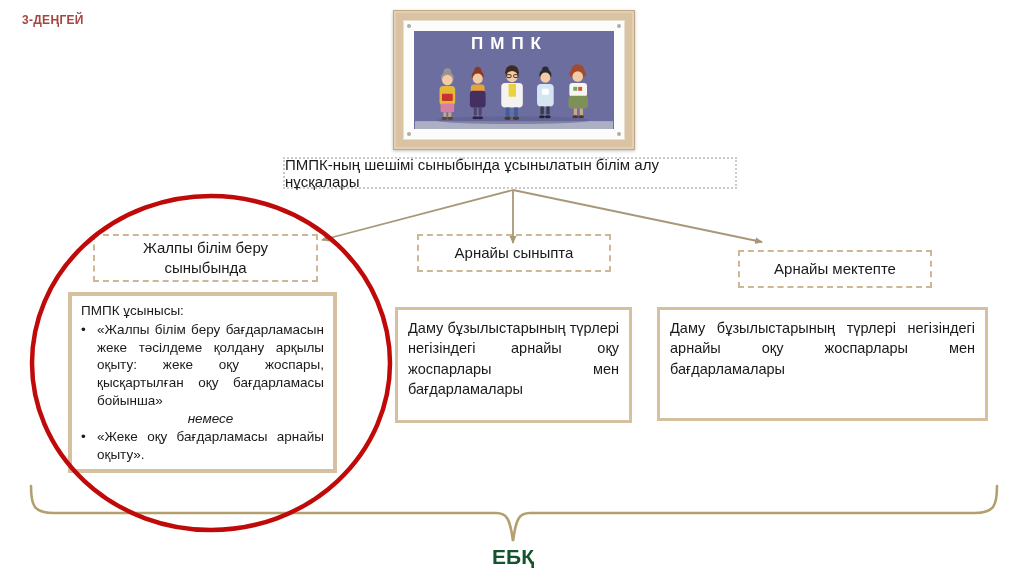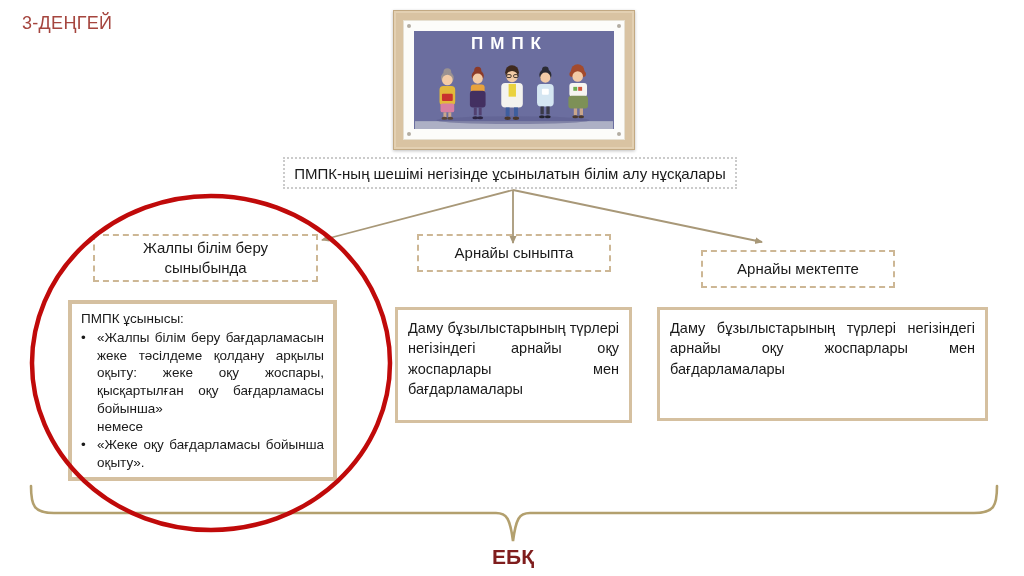--- a/index.html
+++ b/index.html
@@ -3,21 +3,21 @@
 <meta charset="utf-8">
 <style>
   html,body{margin:0;padding:0}
   body{
     width:1024px;height:576px;position:relative;overflow:hidden;
     background:#ffffff;font-family:"Liberation Sans",sans-serif;color:#1a1a1a;
   }
   .abs{position:absolute;box-sizing:border-box}
 
   
-  .slide-title{left:22px;top:13px;font-size:18px;font-weight:normal;color:#A5453E;letter-spacing:.3px}
+  .slide-title{left:22px;top:13px;font-size:12px;font-weight:bold;color:#A5453E;letter-spacing:.3px}
 
   
   .frame{left:393px;top:10px;width:242px;height:140px;background:#d9c3a2;border:1px solid #c2a983;
          box-shadow:inset 0 0 0 2px #e3d0b2, 0 1px 3px rgba(0,0,0,.25);z-index:2}
   .frame-mat{position:absolute;inset:9px;background:#fcfcfa;border:1px solid #e6e0d2}
   .screw{position:absolute;width:4px;height:4px;border-radius:50%;background:#b3ada2}
   .screw.tl{left:3px;top:3px}.screw.tr{right:3px;top:3px}
   .screw.bl{left:3px;bottom:3px}.screw.br{right:3px;bottom:3px}
   .frame-canvas{position:absolute;inset:20px;background:#6b6e9f;overflow:hidden}
   .frame-caption{position:absolute;top:3px;left:0;right:16px;text-align:center;color:#fff;
@@ -26,35 +26,35 @@
 
   
   .root-box{left:283px;top:157px;width:454px;height:32px;border:2px dotted #cbcbcb;
             display:flex;align-items:center;justify-content:center;font-size:15px;background:#fff;z-index:2}
 
   
   .branch-header{border:2px dashed #cdb795;display:flex;align-items:center;justify-content:center;
                  text-align:center;font-size:15px;line-height:1.35;background:#fff;z-index:2}
   .bh1{left:93px;top:234px;width:225px;height:48px;padding:0 26px}
   .bh2{left:417px;top:234px;width:194px;height:38px}
-  .bh3{left:701px;top:250px;width:194px;height:38px}
+  .bh3{left:738px;top:250px;width:194px;height:38px}
 
   
   .detail-box{border:3px solid #d5c0a0;background:#fff;z-index:2}
-  .d1{left:68px;top:300px;width:269px;min-height:162px;border-width:4px;padding:6px 9px;font-size:13.5px;line-height:1.32}
+  .d1{left:68px;top:292px;width:269px;min-height:162px;border-width:4px;padding:6px 9px;font-size:13.5px;line-height:1.32}
   .d1-heading{margin:0 0 1px 0}
   .b-row{display:flex}
   .b-dot{width:16px;flex:none}
   .b-text{flex:1;text-align:justify}
-  .d1-or{text-align:left;padding-left:16px}
+  .d1-or{font-style:italic;text-align:center;padding-left:16px}
   .d2{left:395px;top:307px;width:237px;height:116px;padding:8px 10px;font-size:14.5px;line-height:1.4;text-align:justify}
   .d3{left:657px;top:307px;width:331px;height:114px;padding:8px 10px;font-size:14.5px;line-height:1.4;text-align:justify}
 
   
-  .brace-label{left:443px;top:545px;width:140px;text-align:center;font-size:21px;font-weight:bold;color:#7f1d1d}
+  .brace-label{left:443px;top:545px;width:140px;text-align:center;font-size:21px;font-weight:bold;color:#14532d}
 
   
   .overlay{left:0;top:0;width:1024px;height:576px;z-index:3;pointer-events:none}
 </style>
 </head>
 <body>
 
 <div class="abs slide-title">3-ДЕҢГЕЙ</div>
 
 <div class="abs frame">
@@ -132,21 +132,21 @@
         <rect x="162" y="79" width="3.4" height="7" fill="#caa68b"></rect>
           <rect x="168" y="79" width="3.4" height="7" fill="#caa68b"></rect>
         <ellipse cx="163.5" cy="87.5" rx="3" ry="1.6" fill="#4a382c"></ellipse>
           <ellipse cx="169.5" cy="87.5" rx="3" ry="1.6" fill="#4a382c"></ellipse>
       </g>
     </svg>
   </div>
 </div>
 
 <div class="abs root-box">
-  <span>ПМПК-ның шешімі негізінде ұсынылатын білім алу нұсқалары</span>
+  <span>ПМПК-ның шешімі сыныбында ұсынылатын білім алу нұсқалары</span>
 </div>
 
 <div class="abs branch-header bh1">
   <span>Жалпы білім беру сыныбында</span>
 </div>
 <div class="abs branch-header bh2">
   <span>Арнайы сыныпта</span>
 </div>
 <div class="abs branch-header bh3">
   <span>Арнайы мектепте</span>
@@ -154,21 +154,21 @@
 
 <div class="abs detail-box d1">
   <div class="d1-heading">ПМПК ұсынысы:</div>
   <div class="b-row">
     <span class="b-dot">•</span>
     <span class="b-text">«Жалпы білім беру бағдарламасын жеке тәсілдеме қолдану арқылы оқыту: жеке оқу жоспары, қысқартылған оқу бағдарламасы бойынша»</span>
   </div>
   <div class="d1-or">немесе</div>
   <div class="b-row">
     <span class="b-dot">•</span>
-    <span class="b-text">«Жеке оқу бағдарламасы бойынша оқыту».</span>
+    <span class="b-text">«Жеке оқу бағдарламасы арнайы оқыту».</span>
   </div>
 </div>
 
 <div class="abs detail-box d2">
   <span>Даму бұзылыстарының түрлері негізіндегі арнайы оқу жоспарлары мен бағдарламалары</span>
 </div>
 
 <div class="abs detail-box d3">
   <span>Даму бұзылыстарының түрлері негізіндегі арнайы оқу жоспарлары мен бағдарламалары</span>
 </div>

